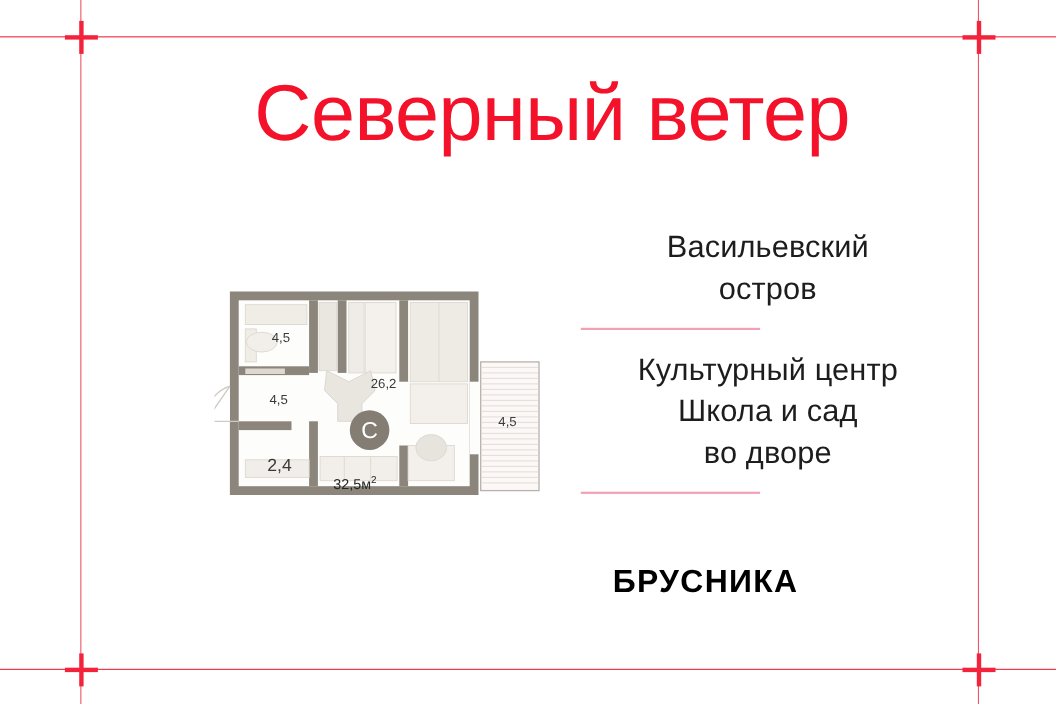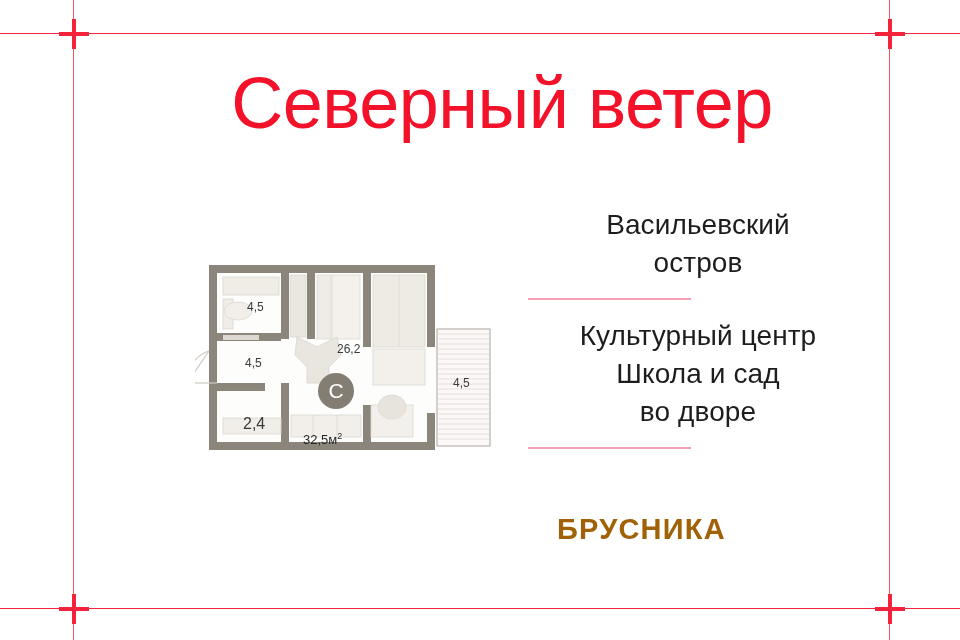--- a/index.html
+++ b/index.html
@@ -66,21 +66,21 @@
     margin: 16px 0 17px 0;
   }
 
   
   .logo {
     position: absolute;
     left: 557px; top: 513px;
     font-size: 29px;
     font-weight: 700;
     letter-spacing: 1.2px;
-    color: #a16207;
+    color: #000000;
   }
 
   
   .plan { position: absolute; left: 195px; top: 255px; width: 300px; height: 215px; }
   .plan svg { display: block; }
   .plan-label {
     position: absolute;
     color: #3a3a3a;
     font-size: 11px;
     font-family: "Liberation Sans", sans-serif;

